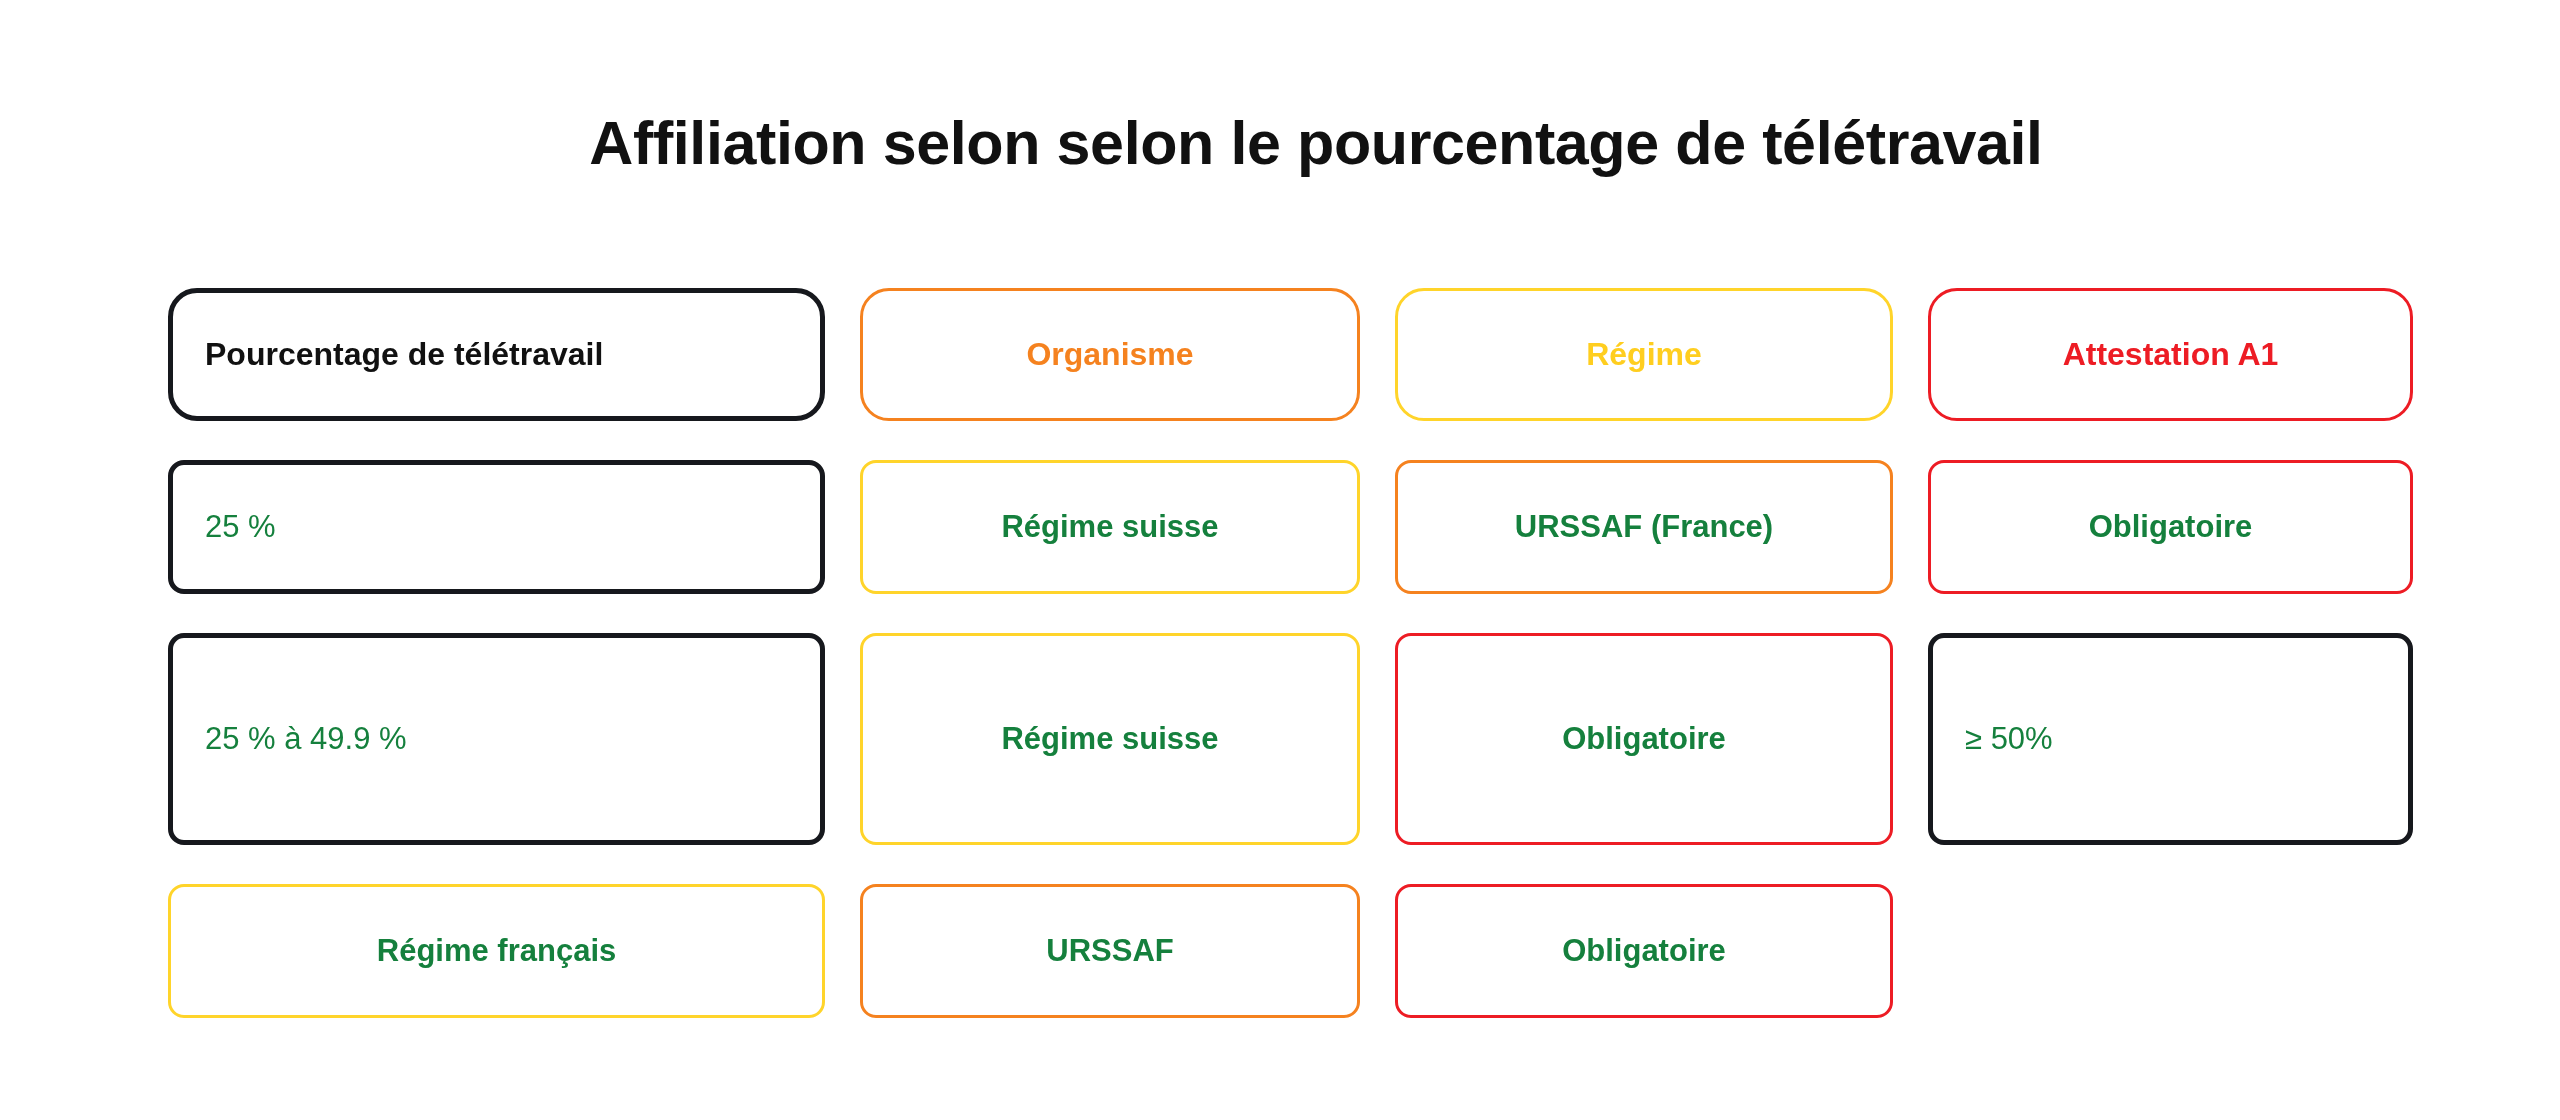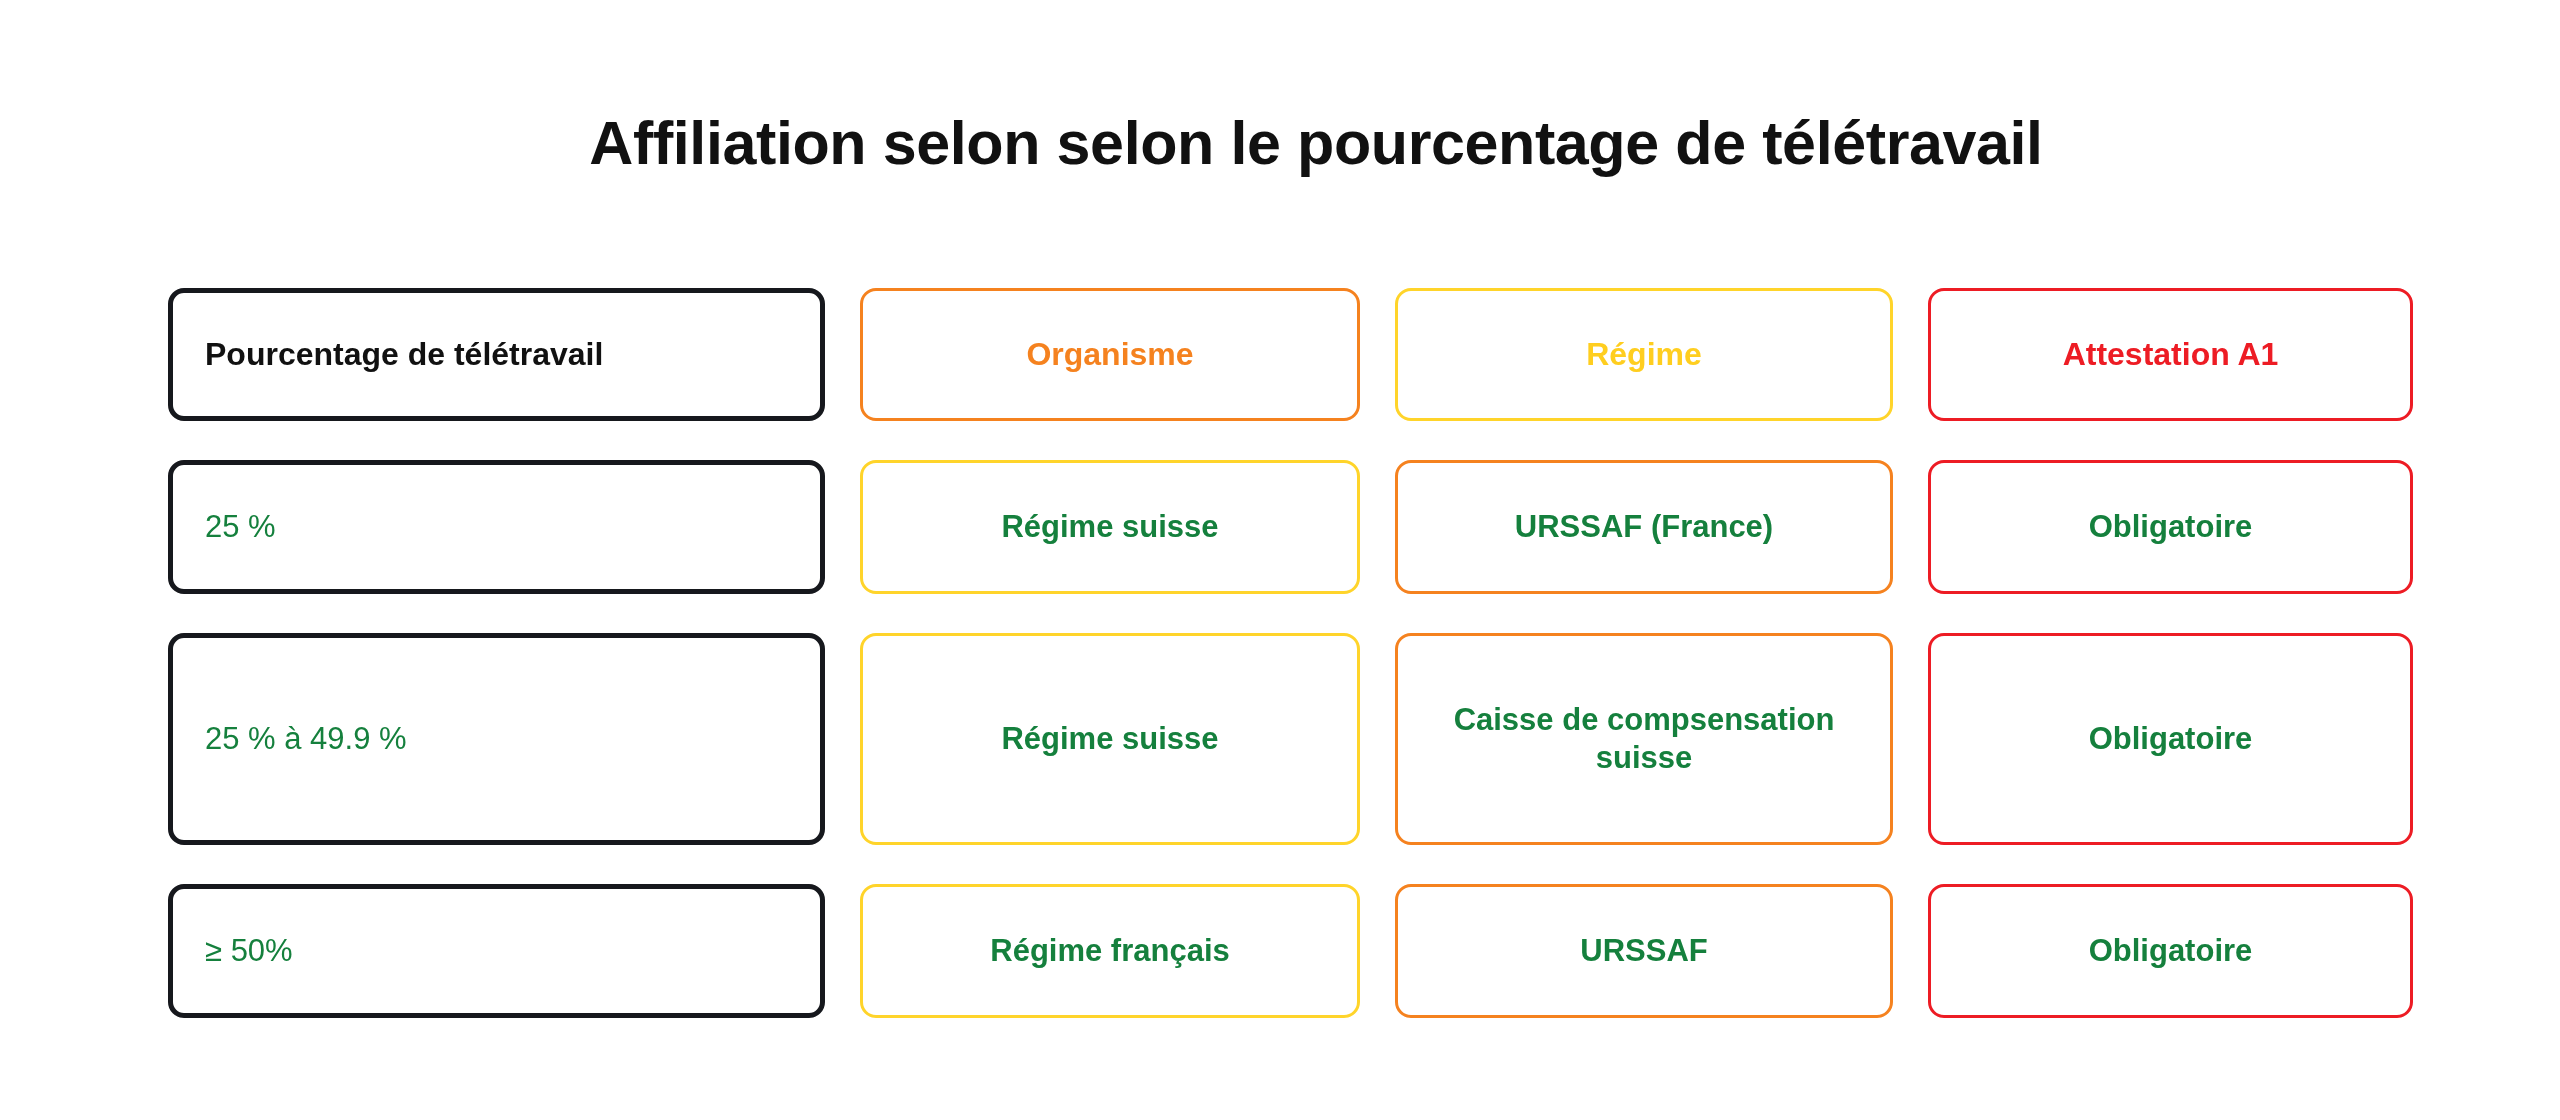--- a/index.html
+++ b/index.html
@@ -85,21 +85,21 @@
   .cell.c2.head { color: #FFCE1F; font-weight: 700; }
 
   
   .cell.c3 { border: 3.5px solid #F5821F; }
   .cell.c3.head { color: #F5821F; font-weight: 700; }
 
   
   .cell.c4 { border: 3.5px solid #ED1C24; }
   .cell.c4.head { color: #ED1C24; font-weight: 700; }
 
-  .cell.head { font-size: 32px; }
+  .cell.head { font-size: 32px; border-radius: 29px; }
 
   .cell-text {
     display: block;
   }
 </style>
 </head>
 <body>
 
 <div class="page">
 
@@ -132,23 +132,20 @@
     <div class="cell c4">
       <span class="cell-text">Obligatoire</span>
     </div>
 
     <div class="cell c1">
       <span class="cell-text">25 % à 49.9 %</span>
     </div>
     <div class="cell c2">
       <span class="cell-text">Régime suisse</span>
     </div>
-    <div class="cell c3">
-      <span class="cell-text">Caisse de compsensation suisse</span>
-    </div>
     <div class="cell c4">
       <span class="cell-text">Obligatoire</span>
     </div>
 
     <div class="cell c1">
       <span class="cell-text">≥ 50%</span>
     </div>
     <div class="cell c2">
       <span class="cell-text">Régime français</span>
     </div>

